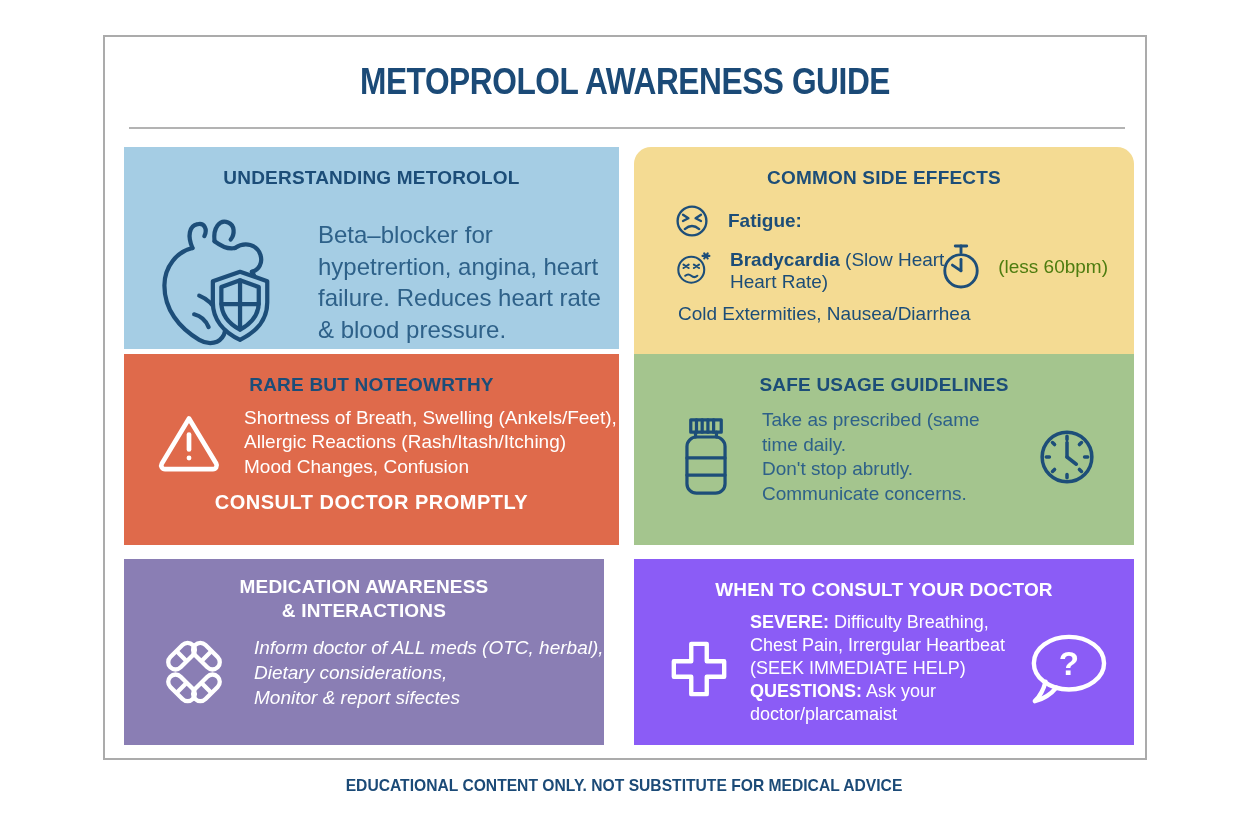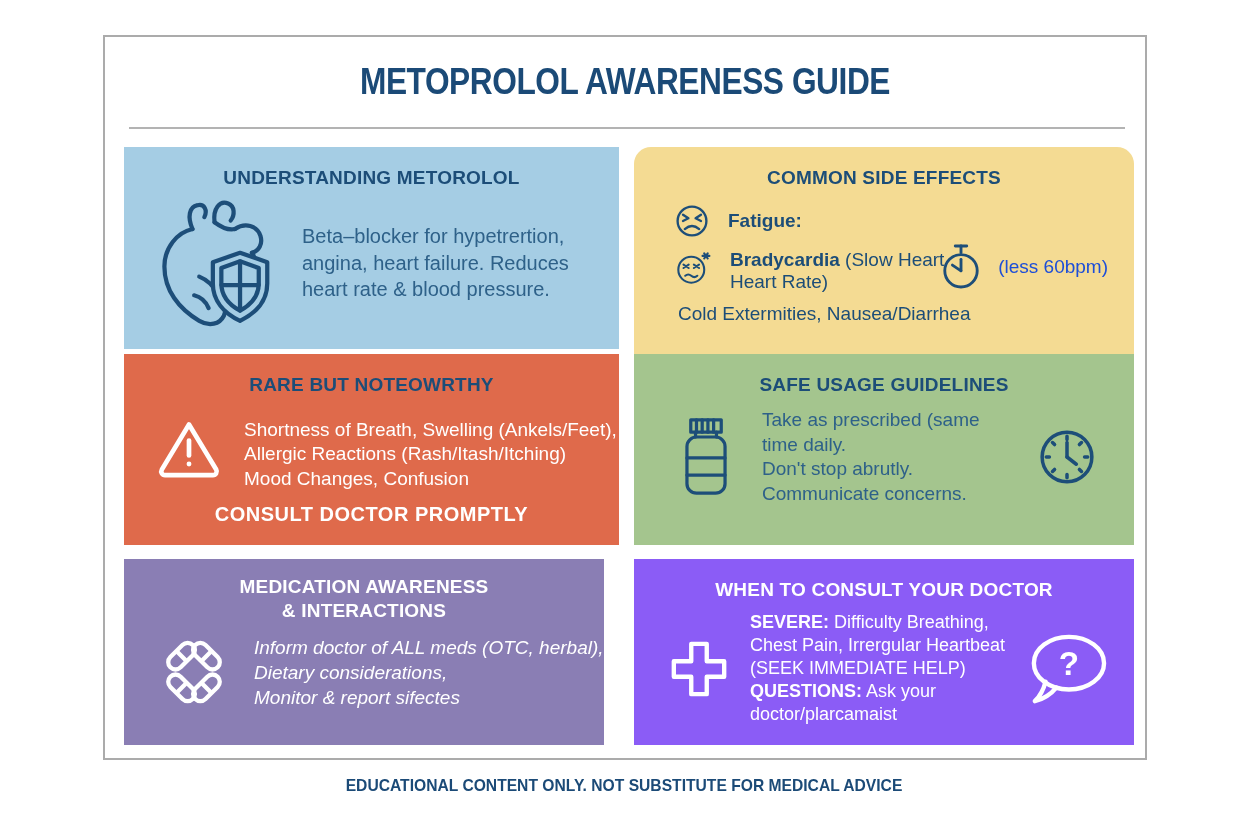--- a/index.html
+++ b/index.html
@@ -31,33 +31,33 @@
     margin:0;padding-top:20px;text-align:center;font-size:19px;font-weight:800;
     color:#1c4d78;letter-spacing:0.2px;
   }
   .panel h2.white{color:#ffffff;}
   .p5 h2{padding-top:16px;line-height:1.25;}
   .navy-text{color:#2e6189;}
   .white-text{color:#ffffff;}
   .row{display:flex;align-items:center;}
   
   .p1 .row{margin-top:6px;padding-left:24px;}
-  .p1 .body{width:320px;margin-left:26px;font-size:20px;line-height:1.32;}
+  .p1 .body{width:320px;margin-left:42px;font-size:24px;line-height:1.32;}
   
   .p2 .item{display:flex;align-items:flex-start;margin-left:40px;color:#1c4d78;font-size:19px;}
   .p2 .item .face{flex:0 0 auto;margin-right:18px;}
   .p2 .fatigue-row{margin-top:14px;align-items:center;}
   .p2 .brady-row{margin-top:10px;}
   .p2 .bold{font-weight:800;}
-  .p2 .bpm-group{position:absolute;right:26px;top:96px;display:flex;align-items:center;color:#1d4ed8;font-size:19px;}
+  .p2 .bpm-group{position:absolute;right:26px;top:96px;display:flex;align-items:center;color:#4d7c0f;font-size:19px;}
   .p2 .bpm-group .lbl{margin-left:16px;}
   .p2 .cold-line{margin:10px 0 0 44px;color:#1c4d78;font-size:19px;}
   
   .p3 .row{margin-top:10px;padding-left:32px;align-items:center;}
-  .p3 .body{margin-left:22px;font-size:19px;line-height:1.28;margin-top:12px;}
+  .p3 .body{margin-left:22px;font-size:19px;line-height:1.28;}
   .p3 .cta{margin-top:12px;text-align:center;color:#ffffff;font-weight:800;font-size:20px;letter-spacing:0.5px;}
   
   .p4 .row{margin-top:12px;padding-left:48px;align-items:center;}
   .p4 .body{margin-left:32px;font-size:19px;line-height:1.3;color:#2e6189;width:250px;}
   .p4 .clock-wrap{margin-left:26px;}
   
   .p5 .row{margin-top:12px;padding-left:34px;align-items:center;font-style:italic;}
   .p5 .body{margin-left:24px;font-size:19px;line-height:1.32;}
   
   .p6 .row{margin-top:10px;padding-left:34px;align-items:center;}

